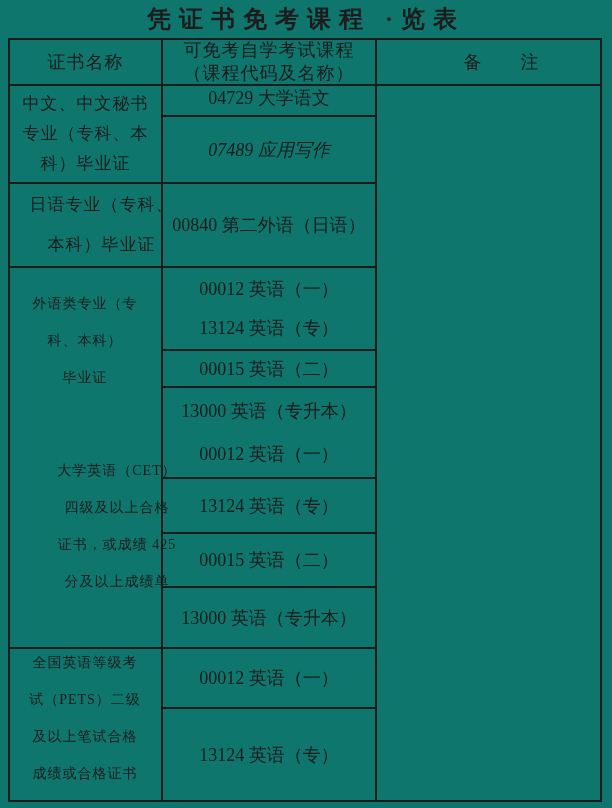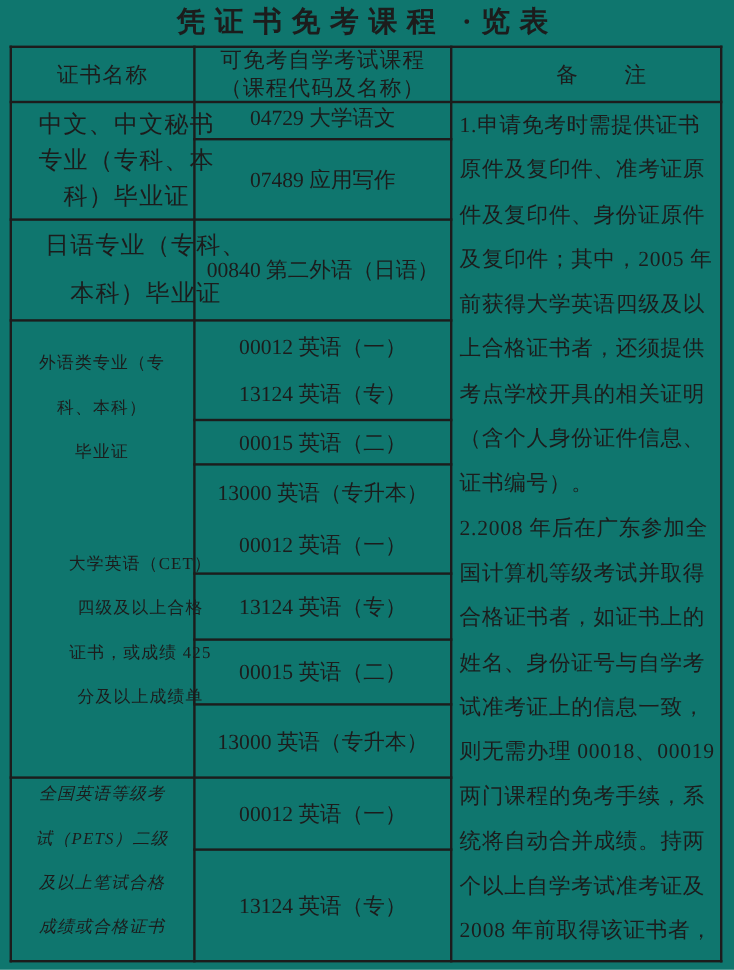--- a/index.html
+++ b/index.html
@@ -12,21 +12,21 @@
   .title{
     position:absolute;top:4px;left:0;width:612px;height:30px;
     text-align:center;font-size:24px;font-weight:bold;letter-spacing:8px;
     line-height:30px;white-space:nowrap;
   }
   .gl{position:absolute;background:#1c1c1c;}
   .cell{
     position:absolute;display:flex;align-items:center;justify-content:center;
     text-align:center;white-space:pre-line;font-size:18px;
   }
-  .c1{font-size:20px;letter-spacing:1px;margin-left:20px;}
+  .c1{font-size:17px;letter-spacing:1px;}
   .c1block{
     position:absolute;text-align:center;white-space:pre-line;
     font-size:14px;letter-spacing:1px;width:150px;left:10px;
   }
   .hdr{font-size:18px;letter-spacing:1px;}
   .hdr2{line-height:23px;}
   .remarks{
     position:absolute;left:383px;top:86px;width:213px;height:714px;
     font-size:18px;line-height:37.3px;letter-spacing:0.6px;
     white-space:pre-line;text-align:left;
@@ -68,52 +68,33 @@
 科）毕业证</div>
   <div class="cell c1" style="left:10px;top:184px;width:183px;height:82px;line-height:40px;">日语专业（专科、
 本科）毕业证</div>
   <div class="c1block" style="top:285px;line-height:37px;">外语类专业（专
 科、本科）
 毕业证</div>
   <div class="c1block" style="top:452px;line-height:37px;padding-left:32px;">大学英语（CET）
 四级及以上合格
 证书，或成绩 425
 分及以上成绩单</div>
-  <div class="c1block" style="top:644px;line-height:37px;font-style:italic;">全国英语等级考
+  <div class="c1block" style="top:644px;line-height:37px;">全国英语等级考
 试（PETS）二级
 及以上笔试合格
 成绩或合格证书</div>
 
   <div class="cell" style="left:163px;top:86px;width:212px;height:23px;">04729 大学语文</div>
-  <div class="cell" style="left:163px;top:117px;width:212px;height:65px;">07489 应用写作</div>
+  <div class="cell" style="left:163px;top:117px;width:212px;height:65px;font-style:italic;">07489 应用写作</div>
   <div class="cell" style="left:163px;top:184px;width:212px;height:82px;text-align:right;">00840 第二外语（日语）</div>
   <div class="cell" style="left:163px;top:268px;width:212px;height:81px;line-height:39px;">00012 英语（一）
 13124 英语（专）</div>
   <div class="cell" style="left:163px;top:351px;width:212px;height:35px;">00015 英语（二）</div>
   <div class="cell" style="left:163px;top:388px;width:212px;height:89px;line-height:43px;">13000 英语（专升本）
 00012 英语（一）</div>
   <div class="cell" style="left:163px;top:479px;width:212px;height:53px;">13124 英语（专）</div>
   <div class="cell" style="left:163px;top:534px;width:212px;height:52px;">00015 英语（二）</div>
   <div class="cell" style="left:163px;top:588px;width:212px;height:59px;">13000 英语（专升本）</div>
   <div class="cell" style="left:163px;top:649px;width:212px;height:58px;">00012 英语（一）</div>
   <div class="cell" style="left:163px;top:709px;width:212px;height:91px;">13124 英语（专）</div>
 
-  <div class="remarks">1.申请免考时需提供证书
-原件及复印件、准考证原
-件及复印件、身份证原件
-及复印件；其中，2005 年
-前获得大学英语四级及以
-上合格证书者，还须提供
-考点学校开具的相关证明
-（含个人身份证件信息、
-证书编号）。
-2.2008 年后在广东参加全
-国计算机等级考试并取得
-合格证书者，如证书上的
-姓名、身份证号与自学考
-试准考证上的信息一致，
-则无需办理 00018、00019
-两门课程的免考手续，系
-统将自动合并成绩。持两
-个以上自学考试准考证及
-2008 年前取得该证书者，</div>
 
 </div>
 
 </body></html>

